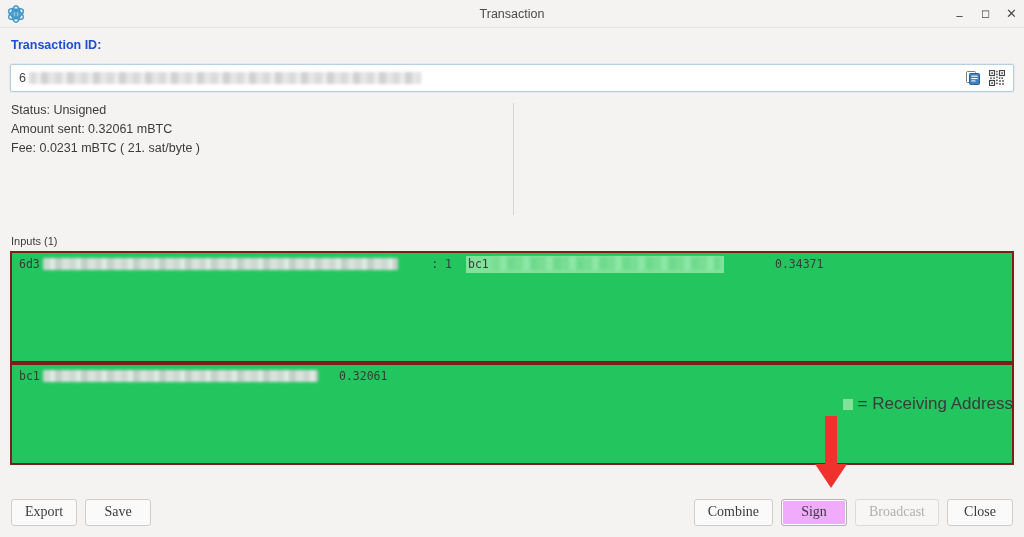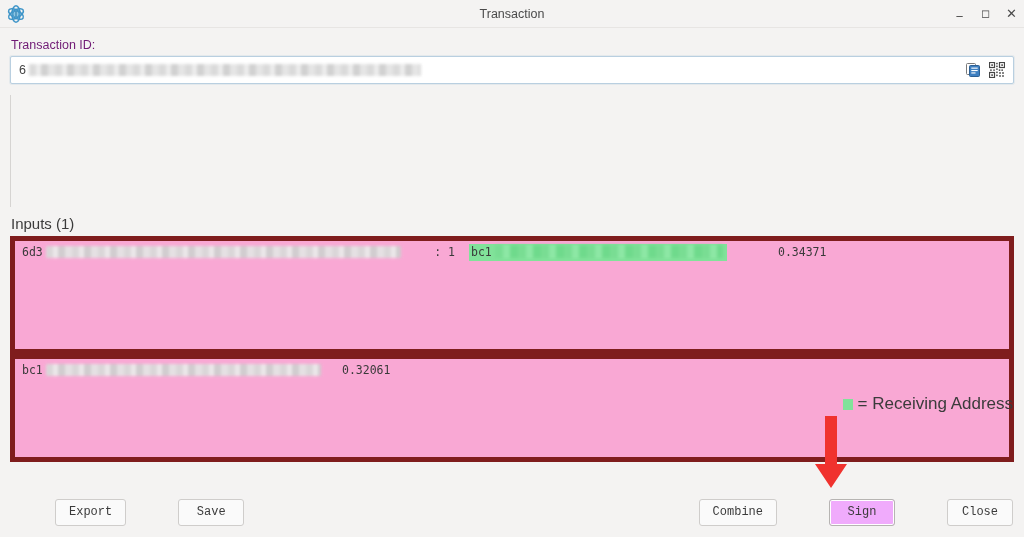--- a/index.html
+++ b/index.html
@@ -62,22 +62,23 @@
   .win-btn.max { font-size: 11px; }
   .win-btn.close { font-size: 13px; }
 
   
   .content {
     padding: 0 10px;
     position: relative;
   }
   .field-label {
     font-size: 12.5px;
-    color: #701a75;
-    margin: 10px 0 4px 1px;
+    color: #1d4ed8;
+    margin: 10px 0 12px 1px;
+    font-weight: bold;
   }
 
   .txid-row {
     display: flex;
     align-items: stretch;
     border: 1px solid #b9cfe0;
     background: #ffffff;
     border-radius: 2px;
     height: 26px;
     box-shadow: 0 0 0 1px rgba(185,207,224,0.28);
@@ -131,27 +132,27 @@
     width: 1px;
     background: #d6d4d2;
     margin-top: 2px;
     margin-bottom: 4px;
     flex: 0 0 auto;
   }
   .info-col.right { padding-left: 9px; }
 
   
   .section-label {
-    font-size: 15px;
+    font-size: 11px;
     color: #3b3b3b;
-    margin: 4px 0 4px 1px;
+    margin: 16px 0 4px 1px;
   }
   .list-panel {
-    background: #f9a8d4;
-    border: 5px solid #7f1d1d;
+    background: #22c55e;
+    border: 2px solid #7f1d1d;
     border-radius: 0;
     overflow: hidden;
     position: relative;
   }
   .list-inputs { height: 108px; }
   .list-outputs { height: 98px; }
 
   .row {
     display: flex;
     align-items: center;
@@ -224,29 +225,28 @@
   }
   .btn-group-left { display: flex; gap: 8px; }
   .btn-group-right { display: flex; gap: 8px; margin-left: auto; }
   .btn {
     min-width: 52px;
     height: 27px;
     padding: 0 13px;
     background: #fafafa;
     border: 1px solid #cfcdcb;
     border-radius: 3px;
-    font-family: Liberation Mono, monospace;
-    font-size: 12px;
+    font-family: Liberation Serif, serif;
+    font-size: 14px;
     color: #3b3b3b;
     display: flex;
     align-items: center;
     justify-content: center;
     cursor: pointer;
     box-sizing: border-box;
-    margin-left: 44px;
   }
   .btn.wide { min-width: 66px; }
   .btn.focused {
     border-color: #b6b4b2;
     box-shadow: 0 0 0 1px #ffffff inset;
     background: #f0abfc;
     text-align: right;
   }
   .btn.disabled {
     color: #b2b0ae;
@@ -327,20 +327,25 @@
           <rect x="10.2" y="13.2" width="1.6" height="1.6"></rect>
           <rect x="13.2" y="13.2" width="1.6" height="1.6"></rect>
           <rect x="4.3" y="7.4" width="1.5" height="1.5"></rect>
           <rect x="1.2" y="7.4" width="1.5" height="1.5"></rect>
         </svg>
       </span>
     </div>
   </div>
 
   <div class="info-wrap">
+    <div class="info-col left">
+      <div>Status: Unsigned</div>
+      <div>Amount sent: 0.32061 mBTC</div>
+      <div>Fee: 0.0231 mBTC  ( 21. sat/byte )</div>
+    </div>
     <div class="info-divider"></div>
   </div>
 
   <div class="section-label">Inputs (1)</div>
   <div class="list-panel list-inputs">
     <div class="row">
       <span class="cell-txid">
         <span>6d3</span>
         <span class="redact in-redact"></span>
       </span>
@@ -378,15 +383,16 @@
 </span>
 
 <div class="buttonbar">
   <div class="btn-group-left">
     <div class="btn">Export</div>
     <div class="btn wide">Save</div>
   </div>
   <div class="btn-group-right">
     <div class="btn wide">Combine</div>
     <div class="btn wide focused">Sign</div>
+    <div class="btn wide disabled">Broadcast</div>
     <div class="btn wide">Close</div>
   </div>
 </div>
 
 </body></html>

